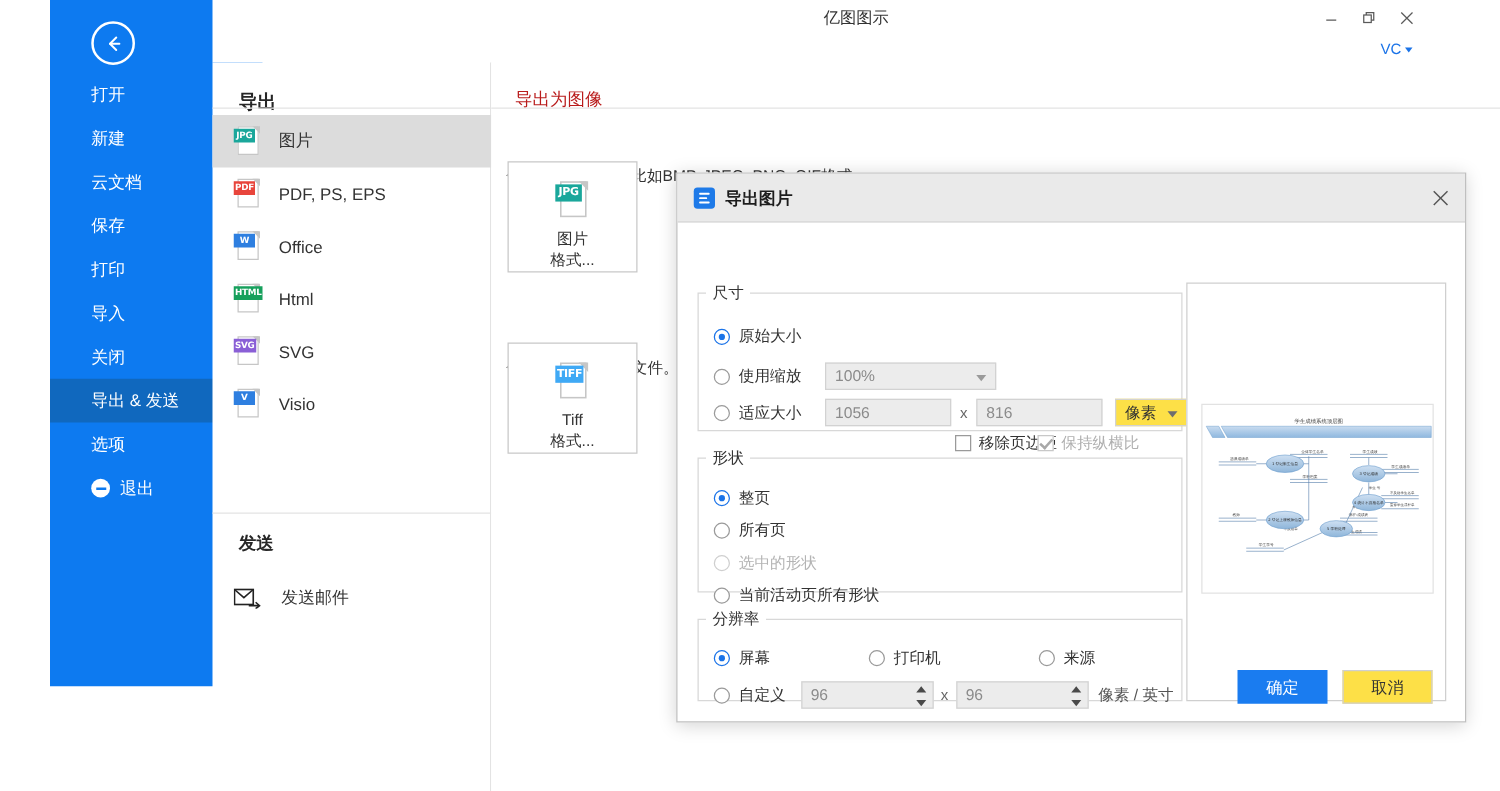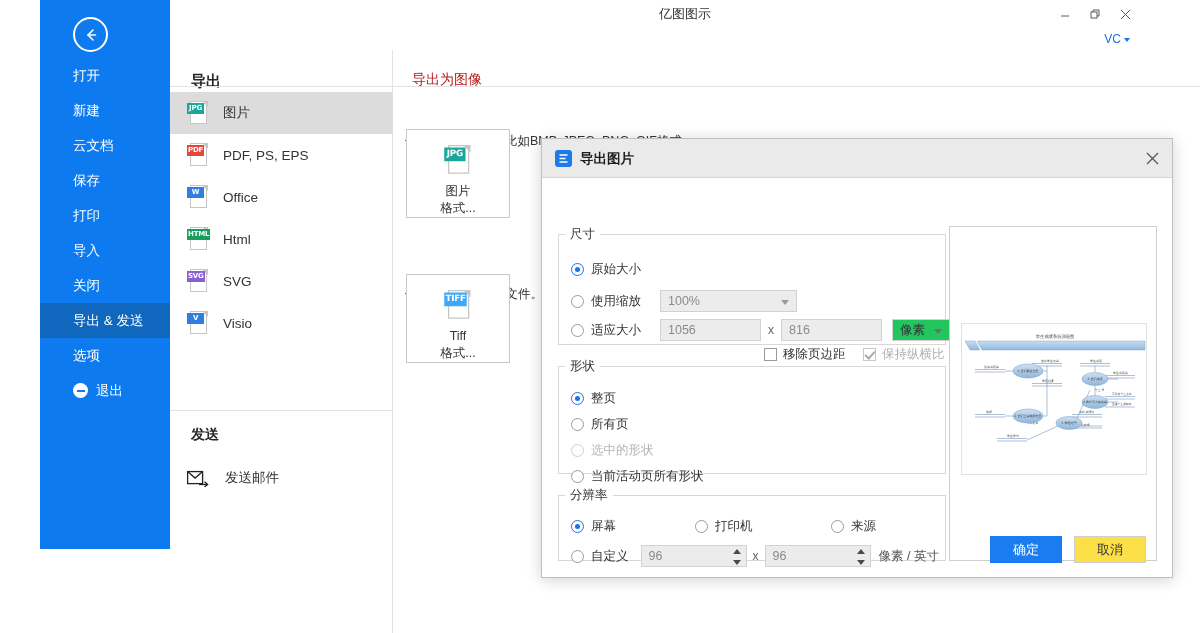--- a/index.html
+++ b/index.html
@@ -193,21 +193,21 @@
   .txtbox {
     height: 22px; background: #ececec; border: 1px solid #d2d2d2;
     font-size: 12.5px; color: #8b8b8b; line-height: 20px; padding: 0 7px;
     white-space: nowrap; overflow: hidden;
   }
   .selbox {
     height: 22px; background: #ececec; border: 1px solid #d2d2d2;
     font-size: 12.5px; color: #8b8b8b; line-height: 20px; padding: 0 7px;
     position: relative; white-space: nowrap;
   }
-  .selbox.live { background: #22c55e; color: #333333; }
+  .selbox.live { background: #fde047; color: #333333; }
   .selbox .ar {
     position: absolute; right: 7px; top: 9px;
     border-left: 4px solid transparent; border-right: 4px solid transparent;
     border-top: 5px solid #6e6e6e;
   }
   .selbox.dim .ar { border-top-color: #9a9a9a; }
   .xsep { font-size: 12px; color: #666; }
   .spin {
     position: absolute; right: 4px; top: 3px; width: 9px; height: 16px;
     display: flex; flex-direction: column; justify-content: space-between; align-items: center;
@@ -428,21 +428,21 @@
           <span class="txtbox" style="width:101px;"><span>816</span></span>
           <span class="selbox live" style="width:58px; margin-left:10px;">
             <span>像素</span><span class="ar"></span>
           </span>
         </div>
 
         <div class="row" style="left:205px; top:103px;">
           <span class="cbox"></span>
           <span class="clabel">移除页边距</span>
         </div>
-        <div class="row" style="left:304px; top:103px;">
+        <div class="row" style="left:271px; top:103px;">
           <span class="cbox on dis"></span>
           <span class="clabel dis">保持纵横比</span>
         </div>
       </fieldset>
 
       <fieldset class="grp grp-shape">
         <legend>形状</legend>
         <div class="row" style="left:12px; top:15px;">
           <span class="radio on"></span>
           <span class="rlabel">整页</span>

